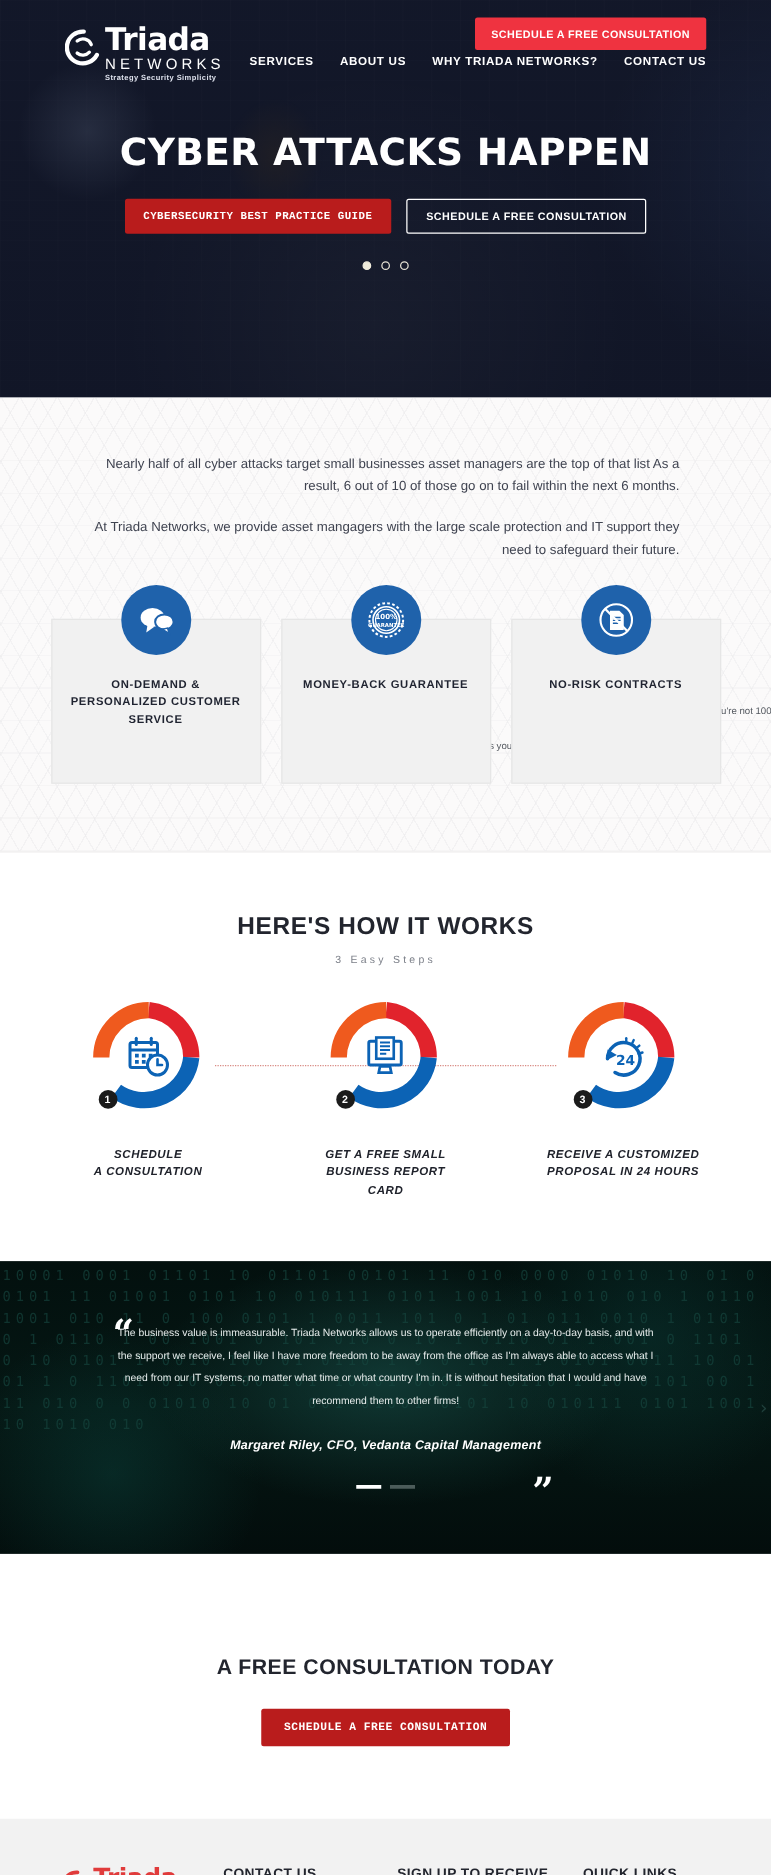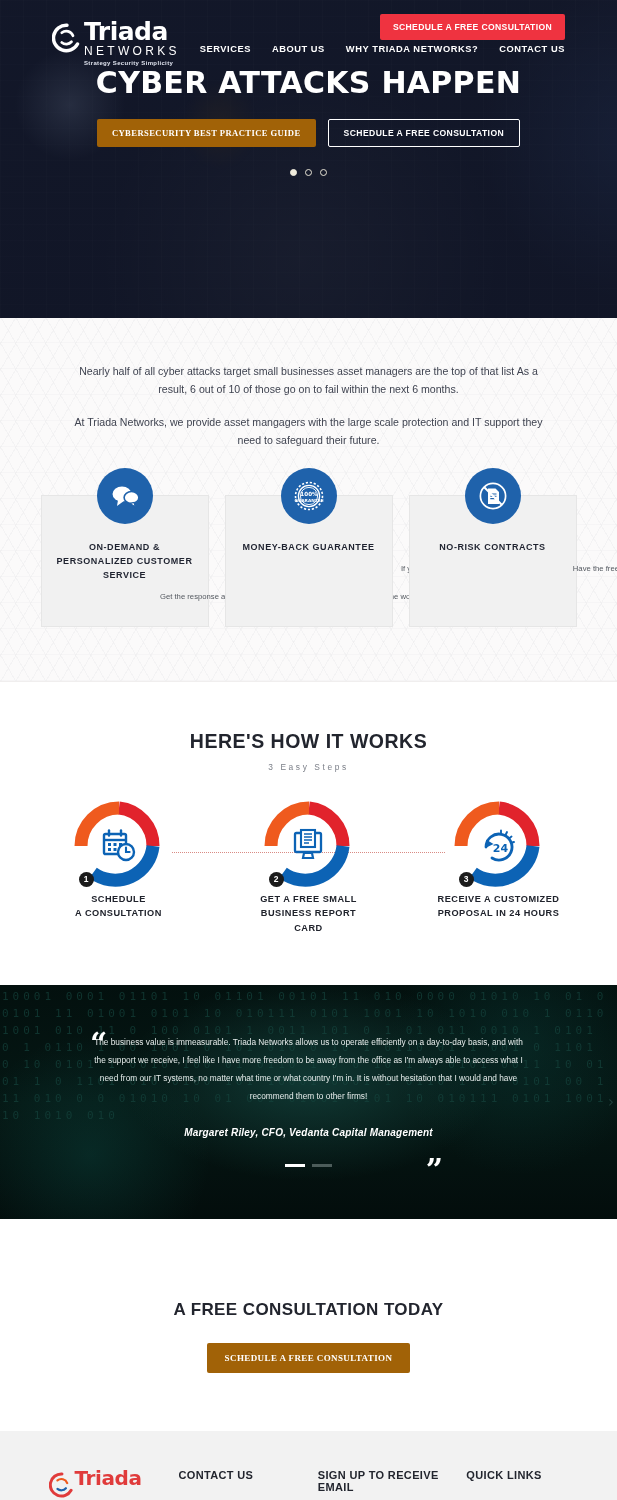--- a/index.html
+++ b/index.html
@@ -74,30 +74,30 @@
     font-family:"Liberation Sans", sans-serif;
   }
   .nav { position:absolute; right:52px; top:44px; display:flex; gap:21px; }
   .nav a {
     color:#fff; text-decoration:none; font-size:9.3px; font-weight:700;
     letter-spacing:.55px; cursor:pointer; white-space:nowrap;
   }
 
   .hero-inner { position:absolute; left:0; top:0; width:100%; z-index:5; text-align:center; }
   .hero-title {
-    margin-top:65px;
+    margin-top:105px;
     font-size:30px; font-weight:700; color:#fff; letter-spacing:.3px;
     font-family:"DejaVu Sans", sans-serif;
   }
   .hero-sub { margin-top:11px; font-size:11.5px; color:#e8eaf0; font-weight:400; }
   .hero-btns { margin-top:19px; display:flex; justify-content:center; gap:12px; }
   .btn-red {
-    background:#a16207; color:#fff; border:none; border-radius:2px;
+    background:#b91c1c; color:#fff; border:none; border-radius:2px;
     font-size:8.6px; font-weight:700; letter-spacing:.4px;
-    padding:9px 15px; cursor:pointer; font-family:Liberation Serif, serif;
+    padding:9px 15px; cursor:pointer; font-family:Liberation Mono, monospace;
   }
   .btn-ghost {
     background:transparent; color:#fff; border:1.3px solid #fff; border-radius:2px;
     font-size:8.6px; font-weight:700; letter-spacing:.4px;
     padding:8px 15px; cursor:pointer; font-family:"Liberation Sans", sans-serif;
   }
   .hero-dots { margin-top:22px; display:flex; justify-content:center; gap:8px; }
   .dot { width:7px; height:7px; border-radius:50%; border:1px solid #e7e3d5; cursor:pointer; }
   .dot.on { background:#f0ecdc; border-color:#f0ecdc; }
 
@@ -110,21 +110,21 @@
   }
   .hexpat {
     position:absolute; inset:0; opacity:.45;
     background-image:
       repeating-linear-gradient(60deg, rgba(205,205,210,.35) 0 1px, transparent 1px 13px),
       repeating-linear-gradient(-60deg, rgba(205,205,210,.35) 0 1px, transparent 1px 13px),
       repeating-linear-gradient(0deg, rgba(205,205,210,.22) 0 1px, transparent 1px 26px);
   }
   .intro-in { position:relative; z-index:2; }
   .intro p {
-    text-align:center; font-size:10.6px; line-height:18px; color:#3f4350;
+    text-align:right; font-size:10.6px; line-height:18px; color:#3f4350;
     width:470px; margin:0 auto;
   }
   .intro p + p { margin-top:15px; }
 
   .cards { position:relative; z-index:2; display:flex; justify-content:center; gap:16px; margin-top:46px; }
   .card {
     width:168px; background:#f1f1f1; border:1px solid #e6e6e6;
     padding:44px 14px 22px; text-align:center; position:relative; min-height:116px;
   }
   .card-ico {
@@ -142,22 +142,22 @@
   .steps { position:relative; display:flex; justify-content:center; gap:66px; margin-top:28px; }
   .dline { position:absolute; top:52px; left:160px; right:160px;
     border-top:1.4px dotted #d98b84; z-index:0; }
   .step { position:relative; width:124px; z-index:2; }
   .step-ring { position:relative; width:92px; height:92px; margin:0 auto; }
   .step-num {
     position:absolute; left:6px; bottom:5px; width:15px; height:15px; border-radius:50%;
     background:#1b1b1b; color:#fff; font-size:8.5px; font-weight:700;
     display:flex; align-items:center; justify-content:center; z-index:4;
   }
-  .step h4 { margin-top:0; font-size:9.2px; font-weight:700; letter-spacing:.5px;
-    color:#20232c; line-height:14.5px; }
+  .step h4 { margin-top:24px; font-size:9.2px; font-weight:700; letter-spacing:.5px;
+    color:#20232c; line-height:14.5px;font-style:italic; }
 
   
   .testi { position:relative; background:#04110f; padding:48px 4px 52px; overflow:hidden; }
   .testi-bg {
     position:absolute; inset:0;
     background:
       radial-gradient(ellipse 260px 140px at 310px 95px, rgba(26,84,78,.55), transparent 72%),
       radial-gradient(circle at 90px 170px, rgba(20,120,110,.22), transparent 120px),
       radial-gradient(circle at 520px 60px, rgba(20,110,105,.20), transparent 130px),
       linear-gradient(180deg,#03100e,#051714 50%,#030d0c);

